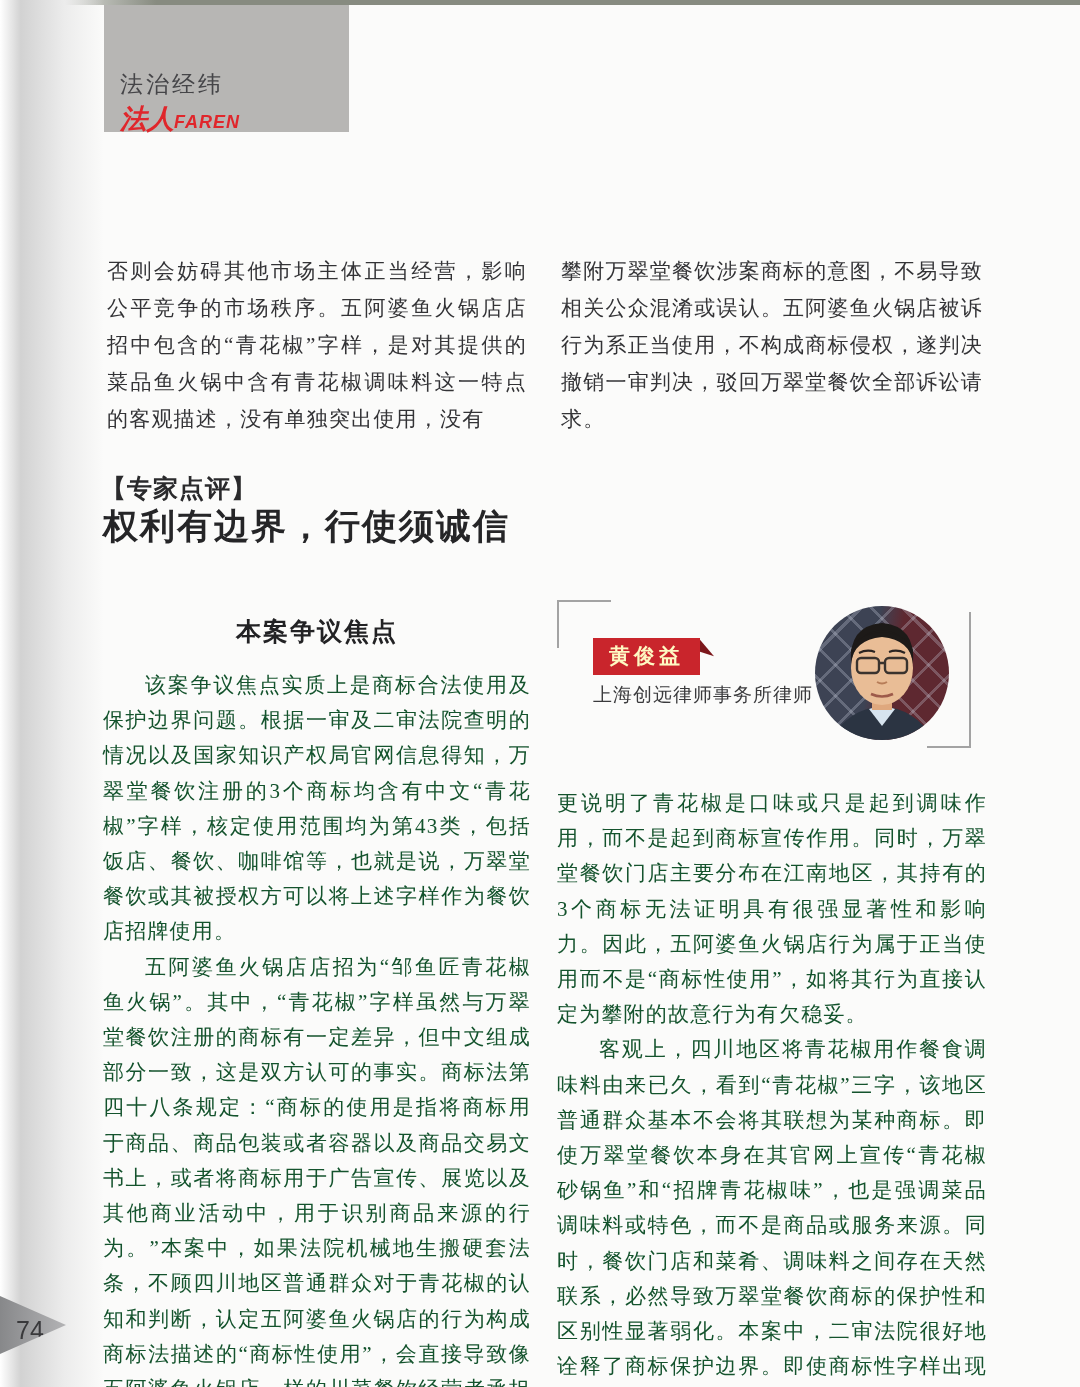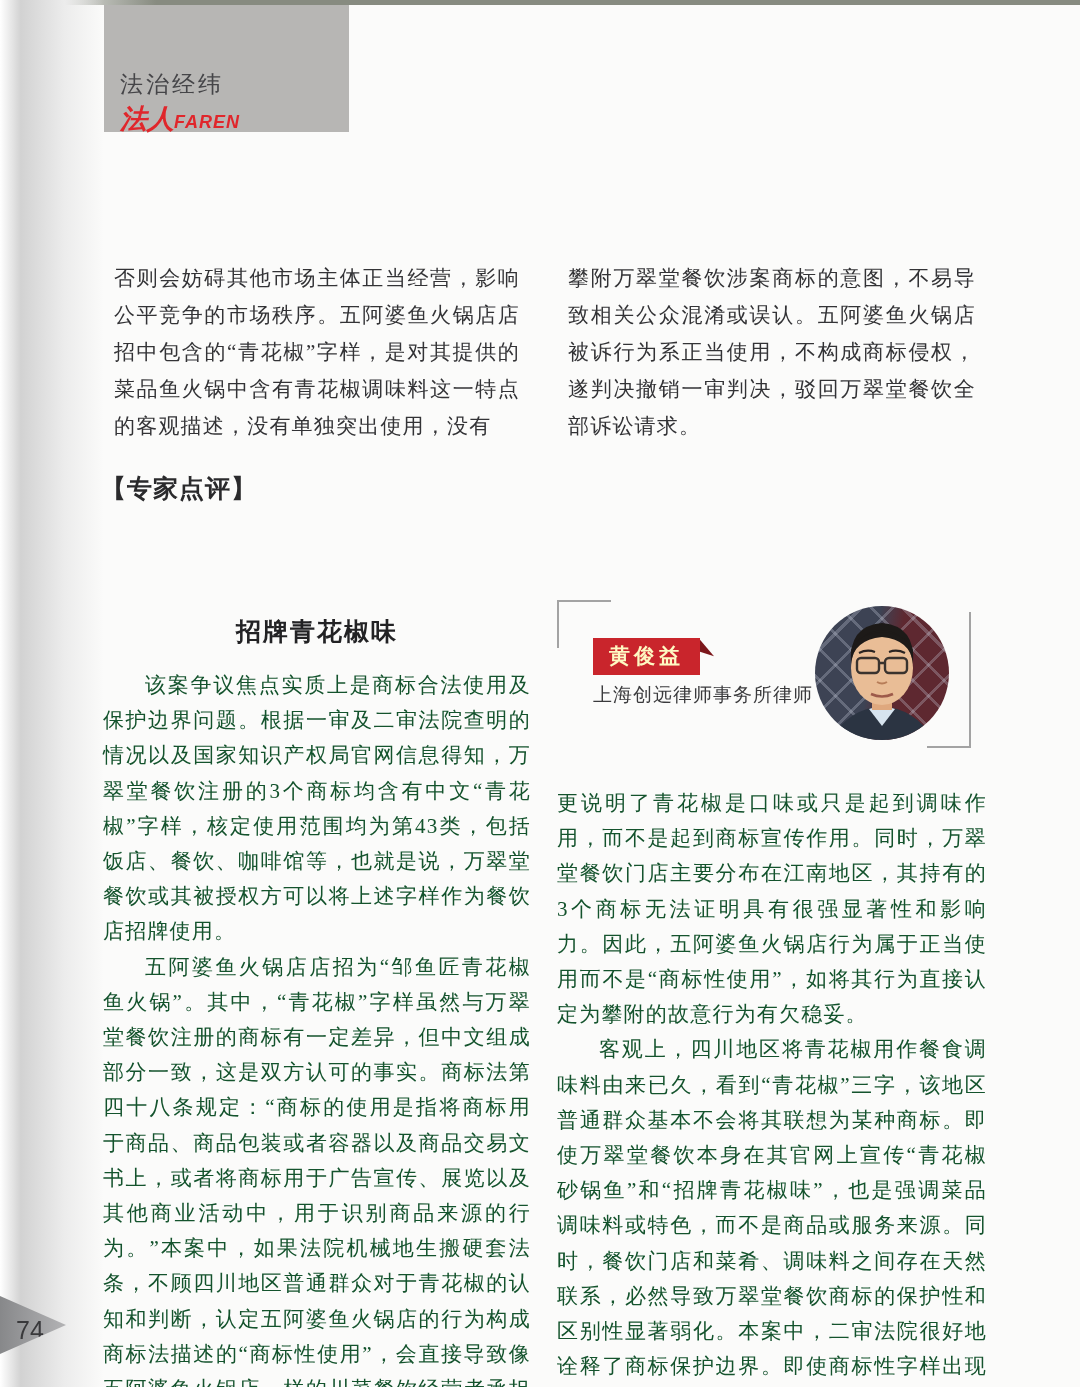--- a/index.html
+++ b/index.html
@@ -25,21 +25,21 @@
     font-family:"Liberation Sans","DejaVu Sans",sans-serif;
     font-style:italic;font-weight:800;color:#e0262b;}
   .logo-cn{font-size:27px;}
   .logo-en{font-size:18px;letter-spacing:1px;}
   
   .intro-left,.intro-right{position:absolute;top:249px;
     font-size:21px;line-height:37px;letter-spacing:1.2px;
     text-align:justify;color:#333336;}
   .intro-left{left:103px;width:428px;}
   .intro-right{left:557px;width:430px;}
-  .intro-left p,.intro-right p{margin:11px;}
+  .intro-left p,.intro-right p{margin:4px;}
   
   .kicker{position:absolute;left:101px;top:472px;
     font-size:25px;font-weight:600;color:#2a2a2c;letter-spacing:1px;}
   .main-title{position:absolute;left:103px;top:503px;margin:0;
     font-family:"Liberation Sans","DejaVu Sans",sans-serif;
     font-size:35px;font-weight:800;letter-spacing:2px;color:#252527;}
   
   .expert-box{position:absolute;left:557px;top:598px;width:414px;height:156px;}
   .bracket-tl{position:absolute;left:0;top:2px;width:52px;height:46px;
     border-top:2px solid #a3a3a3;border-left:2px solid #a3a3a3;}
@@ -95,20 +95,21 @@
   </header>
 
   <section class="intro-left">
     <p class="no-indent">否则会妨碍其他市场主体正当经营，影响公平竞争的市场秩序。五阿婆鱼火锅店店招中包含的“青花椒”字样，是对其提供的菜品鱼火锅中含有青花椒调味料这一特点的客观描述，没有单独突出使用，没有</p>
   </section>
   <section class="intro-right">
     <p class="no-indent">攀附万翠堂餐饮涉案商标的意图，不易导致相关公众混淆或误认。五阿婆鱼火锅店被诉行为系正当使用，不构成商标侵权，遂判决撤销一审判决，驳回万翠堂餐饮全部诉讼请求。</p>
   </section>
 
   <div class="kicker">【专家点评】</div>
+  <h1 class="main-title">权利有边界，行使须诚信</h1>
 
   <div class="expert-box">
     <div class="bracket-tl"></div>
     <div class="bracket-br"></div>
     <div class="expert-badge">黄俊益</div>
     <div class="expert-affiliation">上海创远律师事务所律师</div>
     <div class="portrait">
       <svg viewBox="0 0 134 134" aria-hidden="true">
         <path d="M14 134 Q36 101 67 101 Q98 101 120 134 Z" fill="#2b3442"></path>
         <path d="M54 103 L67 120 L80 103 L67 99 Z" fill="#d7e4ef"></path>
@@ -121,21 +122,21 @@
         <line x1="64" y1="57" x2="70" y2="57" stroke="#3a332e" stroke-width="2.4"></line>
         <path d="M44 47 Q52 43 60 46" fill="none" stroke="#2a2422" stroke-width="2.2"></path>
         <path d="M74 46 Q82 43 90 47" fill="none" stroke="#2a2422" stroke-width="2.2"></path>
         <path d="M62 76 Q67 79 72 76" fill="none" stroke="#b77d58" stroke-width="2"></path>
         <path d="M56 88 Q67 93 78 88" fill="none" stroke="#9d5a4a" stroke-width="2.6"></path>
       </svg>
     </div>
   </div>
 
   <section class="body-left">
-    <h2 class="focus-heading">招牌青花椒味</h2>
+    <h2 class="focus-heading">本案争议焦点</h2>
     <p>该案争议焦点实质上是商标合法使用及保护边界问题。根据一审及二审法院查明的情况以及国家知识产权局官网信息得知，万翠堂餐饮注册的3个商标均含有中文“青花椒”字样，核定使用范围均为第43类，包括饭店、餐饮、咖啡馆等，也就是说，万翠堂餐饮或其被授权方可以将上述字样作为餐饮店招牌使用。</p>
     <p>五阿婆鱼火锅店店招为“邹鱼匠青花椒鱼火锅”。其中，“青花椒”字样虽然与万翠堂餐饮注册的商标有一定差异，但中文组成部分一致，这是双方认可的事实。商标法第四十八条规定：“商标的使用是指将商标用于商品、商品包装或者容器以及商品交易文书上，或者将商标用于广告宣传、展览以及其他商业活动中，用于识别商品来源的行为。”本案中，如果法院机械地生搬硬套法条，不顾四川地区普通群众对于青花椒的认知和判断，认定五阿婆鱼火锅店的行为构成商标法描述的“商标性使用”，会直接导致像五阿婆鱼火锅店一样的川菜餐饮经营者承担较为严重的法律后果。</p>
 
   </section>
 
   <section class="body-right">
     <p class="no-indent">更说明了青花椒是口味或只是起到调味作用，而不是起到商标宣传作用。同时，万翠堂餐饮门店主要分布在江南地区，其持有的3个商标无法证明具有很强显著性和影响力。因此，五阿婆鱼火锅店行为属于正当使用而不是“商标性使用”，如将其行为直接认定为攀附的故意行为有欠稳妥。</p>
     <p>客观上，四川地区将青花椒用作餐食调味料由来已久，看到“青花椒”三字，该地区普通群众基本不会将其联想为某种商标。即使万翠堂餐饮本身在其官网上宣传“青花椒砂锅鱼”和“招牌青花椒味”，也是强调菜品调味料或特色，而不是商品或服务来源。同时，餐饮门店和菜肴、调味料之间存在天然联系，必然导致万翠堂餐饮商标的保护性和区别性显著弱化。本案中，二审法院很好地诠释了商标保护边界。即使商标性字样出现在近似商品或服务上，但该商品或服务是公众常识或是某一行业的通常做法和用法时，并没有</p>
   </section>
 

